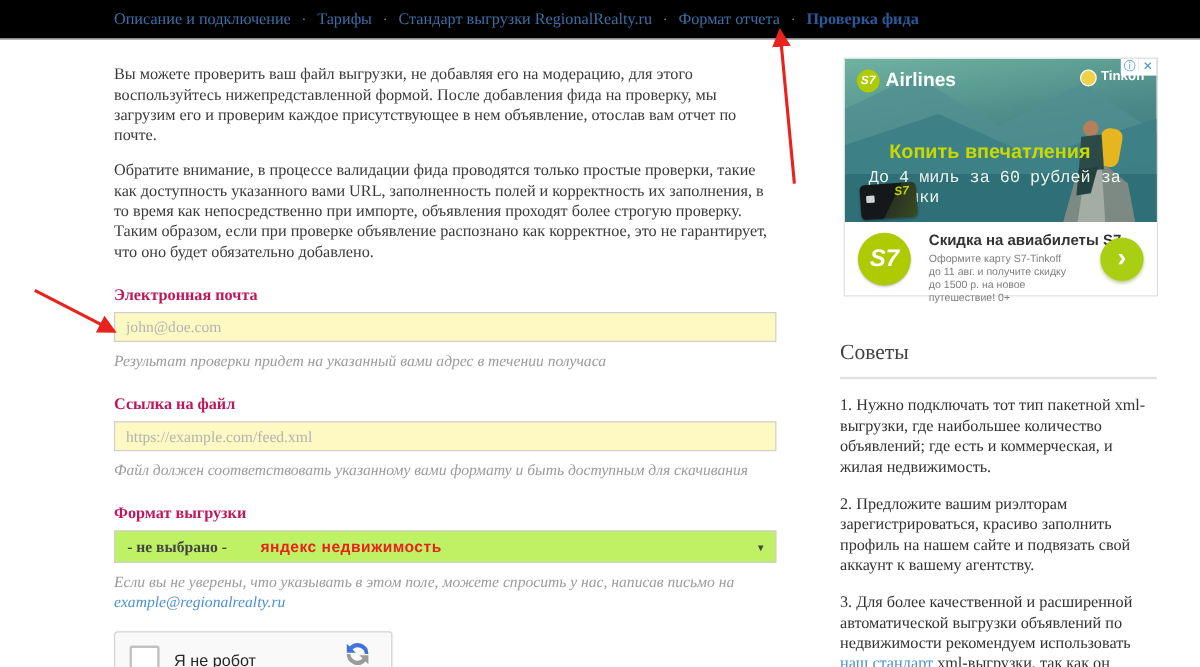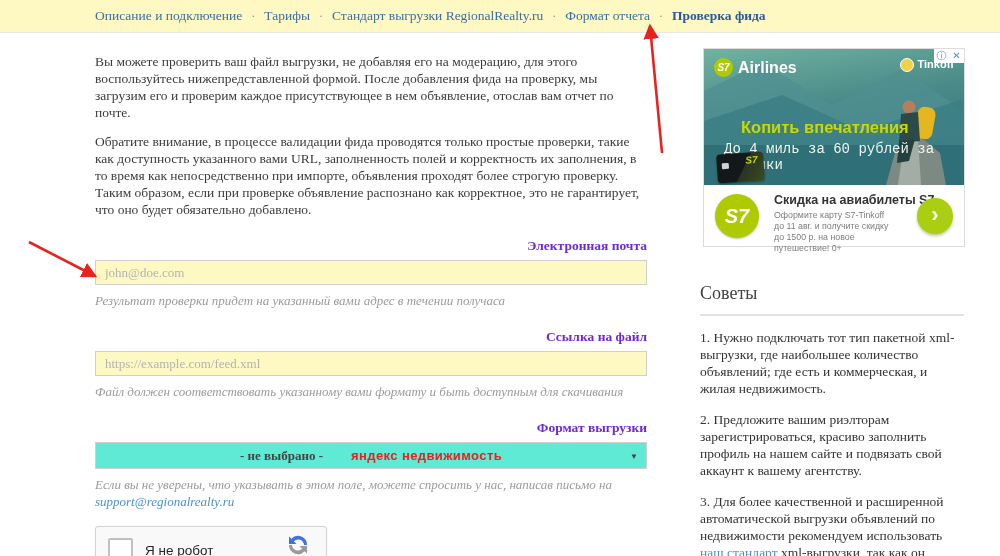--- a/index.html
+++ b/index.html
@@ -8,45 +8,45 @@
     position:relative;
     background:#ffffff;
     font-family:"Liberation Serif", serif;
     color:#3b3b3b;
     overflow:hidden;
   }
 
   
   .topnav {
     position:absolute; left:0; top:0; width:1000px; height:33px;
-    background:#fef9c3; border-bottom:1px solid #e7e7e7;
+    background:#000000; border-bottom:1px solid #e7e7e7;
     padding-left:95px; display:flex; align-items:center;
     font-size:13.5px; white-space:nowrap;
   }
   .topnav a { color:#3c6ea5; text-decoration:none; cursor:pointer; }
   .topnav a.active { color:#2a5a9c; font-weight:bold; }
   .topnav .sep { color:#8a8a8a; margin:0 9px; font-size:12px; }
 
   
   .main-col { position:absolute; left:95px; top:41px; width:552px; }
   .main-col p.intro { font-size:13.5px; line-height:17px; color:#3b3b3b; margin:12px 0; }
 
-  .form-label { display:block; font-size:13.5px; font-weight:bold; color:#6d28d9; margin:20px 0 6px;text-align:right; }
+  .form-label { display:block; font-size:13.5px; font-weight:bold; color:#be185d; margin:20px 0 6px; }
   .text-input {
     width:100%; height:25px; border:1px solid #cfcfcf; background:#fef9c3;
     font-family:"Liberation Serif", serif; font-size:13px; color:#555;
     padding:3px 9px; outline:none;
   }
   .text-input::placeholder { color:#b3b3b3; opacity:1; }
   .hint { font-size:13px; font-style:italic; color:#9b9b9b; line-height:17px; margin-top:7px; }
   .hint a { color:#4a90d2; text-decoration:none; }
 
   .select-box {
-    position:relative; width:100%; height:27px; border:1px solid #cfcfcf; background:#5eead4;
-    display:flex; align-items:center; padding:0 10px; cursor:pointer;justify-content:center;
+    position:relative; width:100%; height:27px; border:1px solid #cfcfcf; background:#bef264;
+    display:flex; align-items:center; padding:0 10px; cursor:pointer;
   }
   .select-box .sel-value { font-size:13px; font-weight:bold; color:#444; }
   .select-note {
     font-family:"Liberation Sans", sans-serif; font-size:13px; font-weight:bold;
     color:#e8231d; margin-left:28px; letter-spacing:.4px;
   }
   .select-box .sel-arrow {
     position:absolute; right:8px; top:9px; font-size:8px; color:#444;
     font-family:"Liberation Sans", sans-serif;
   }
@@ -151,21 +151,21 @@
   <input class="text-input" type="text" placeholder="https://example.com/feed.xml" style="">
   <div class="hint">Файл должен соответствовать указанному вами формату и быть доступным для скачивания</div>
 
   <label class="form-label">Формат выгрузки</label>
   <div class="select-box">
     <span class="sel-value">- не выбрано -</span>
     <span class="select-note">яндекс недвижимость</span>
     <span class="sel-arrow">▼</span>
   </div>
   <div class="hint">
-    <span>Если вы не уверены, что указывать в этом поле, можете спросить у нас, написав письмо на </span><a>support@regionalrealty.ru</a>
+    <span>Если вы не уверены, что указывать в этом поле, можете спросить у нас, написав письмо на </span><a>example@regionalrealty.ru</a>
   </div>
 
   <div class="captcha">
     <div class="cbox"></div>
     <div class="clabel">Я не робот</div>
     <svg class="rc-logo" viewBox="0 0 24 24">
       <path d="M21 12 A9 9 0 0 0 5.4 5.8 L3 3.5 V11 H10.5 L7.8 8.2 A6 6 0 0 1 18 12 Z" fill="#3f73d8"></path>
       <path d="M3 12 A9 9 0 0 0 18.6 18.2 L21 20.5 V13 H13.5 L16.2 15.8 A6 6 0 0 1 6 12 Z" fill="#9b9b9b"></path>
     </svg>
     <div class="rc-name">reCAPTCHA</div>

